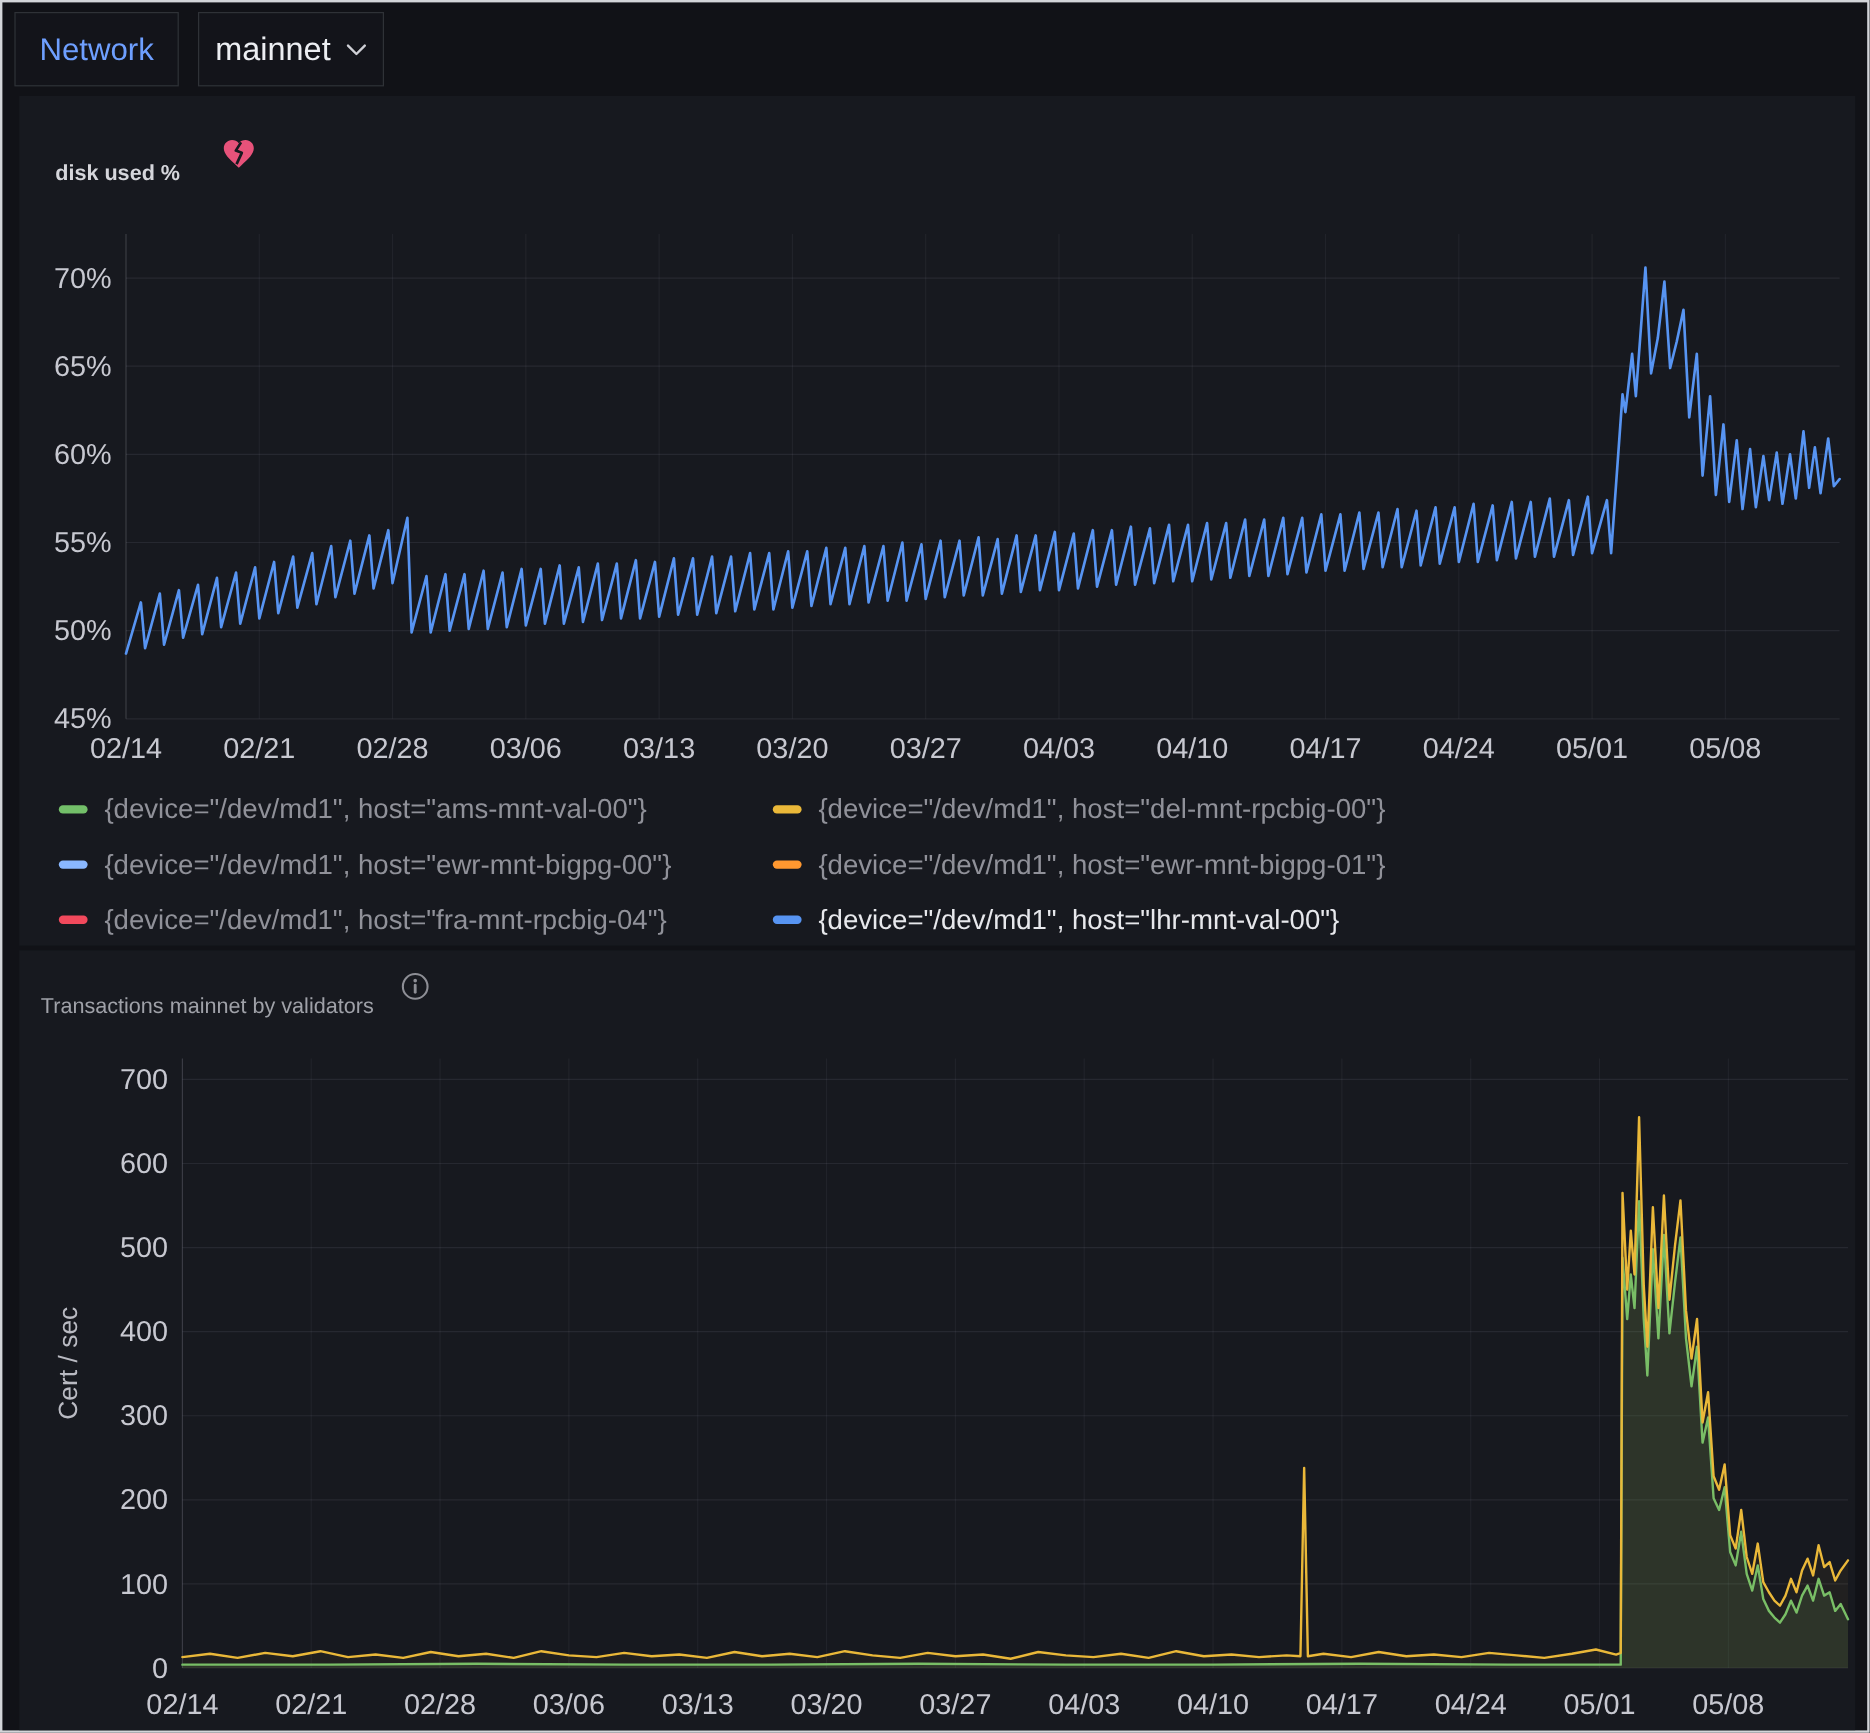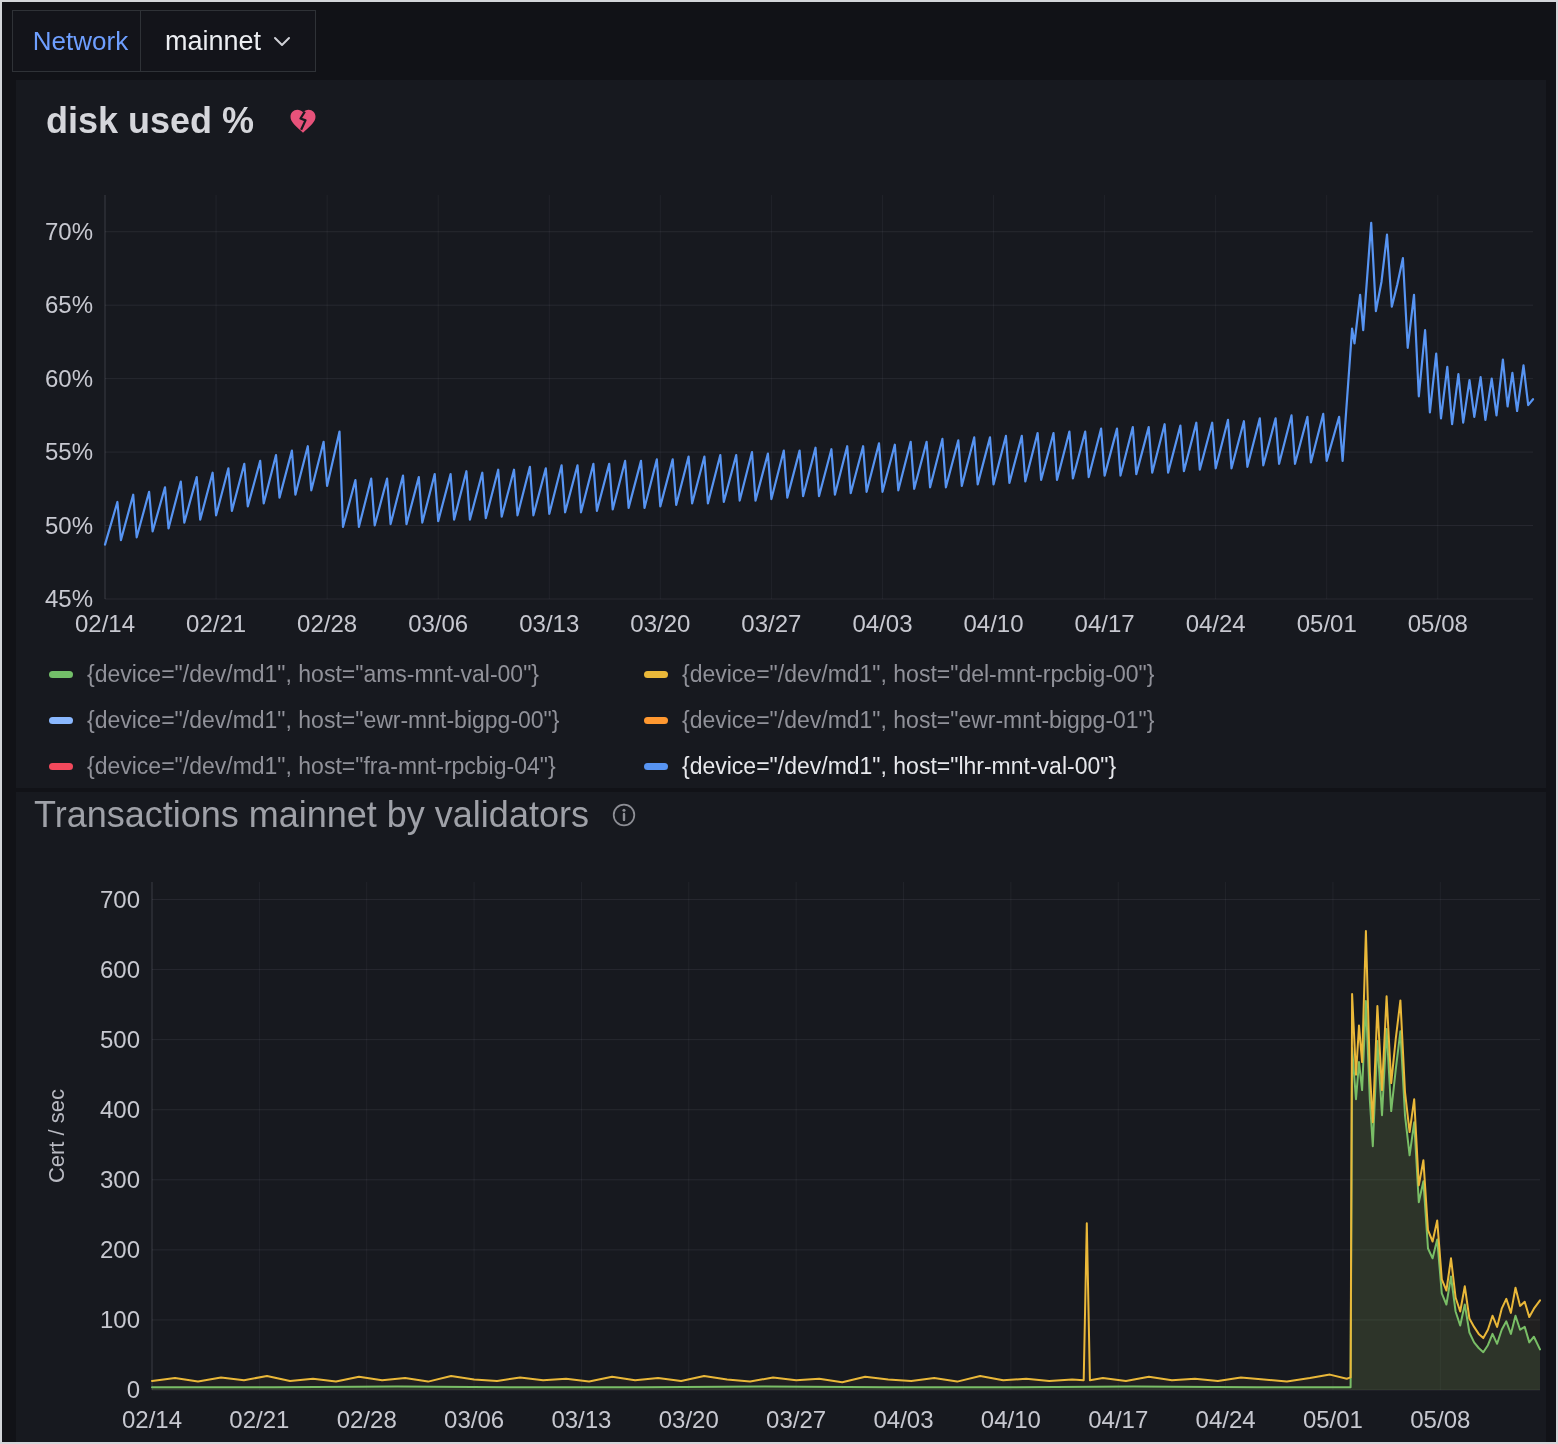--- a/index.html
+++ b/index.html
@@ -12,34 +12,34 @@
     overflow:hidden;
   }
   .var-box {
     position:absolute; top:8px; height:62px;
     border:1px solid #2f3237; background:#13141a;
     display:flex; align-items:center; justify-content:center;
     gap:12px; padding:0 20px;
   }
   #network-box { left:10px; width:137px; }
   #network-box .lbl { color:#6e9fff; font-size:26px; font-weight:500; }
-  #mainnet-box { left:138px; width:176px; cursor:pointer; }
+  #mainnet-box { left:163px; width:155px; cursor:pointer; }
   #mainnet-box .val { color:#eceef2; font-size:27px; font-weight:500; }
 
   .panel {
     position:absolute; left:14px; width:1530px;
     background:#17191f;
   }
   #panel-disk { top:78px; height:708px; }
   #panel-tx   { top:790px; height:650px; }
 
   .panel-head { position:absolute; display:flex; align-items:center; }
   #panel-disk .panel-head { left:30px; top:20px; gap:34px; }
   #panel-tx   .panel-head { left:18px; top:2px; gap:22px; }
-  .panel-title { font-size:36px; font-weight:600; color:#d5d6db; }
+  .panel-title { font-size:18px; font-weight:600; color:#d5d6db;margin-top:34px; }
   #panel-tx .panel-title { color:#9fa1a8; font-weight:500; }
 
   .chart { position:absolute; left:0; }
   #chart-disk { top:100px; }
   #chart-tx   { top:60px; }
   svg text { font-size:24px; fill:#c7c8d0; font-family:"Liberation Sans","DejaVu Sans",sans-serif; }
 
   #disk-legend {
     position:absolute; left:33px; top:578px;
     display:grid; grid-template-columns:595px auto; row-gap:13px;

